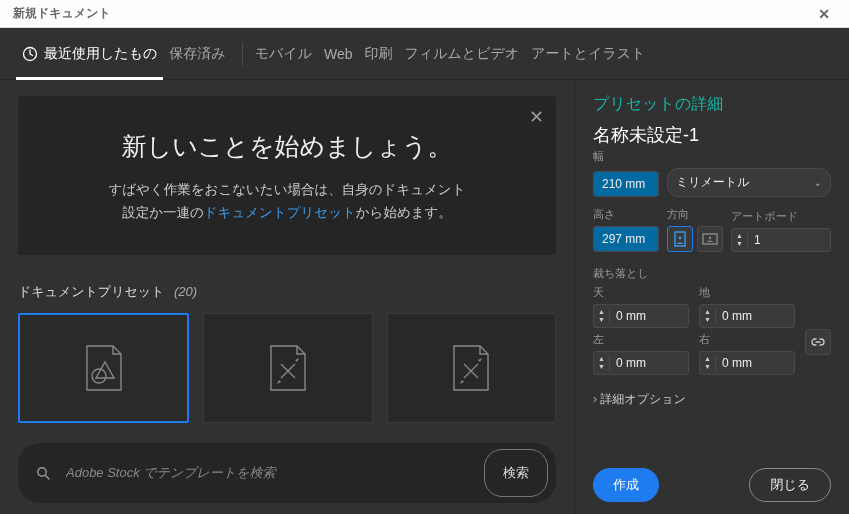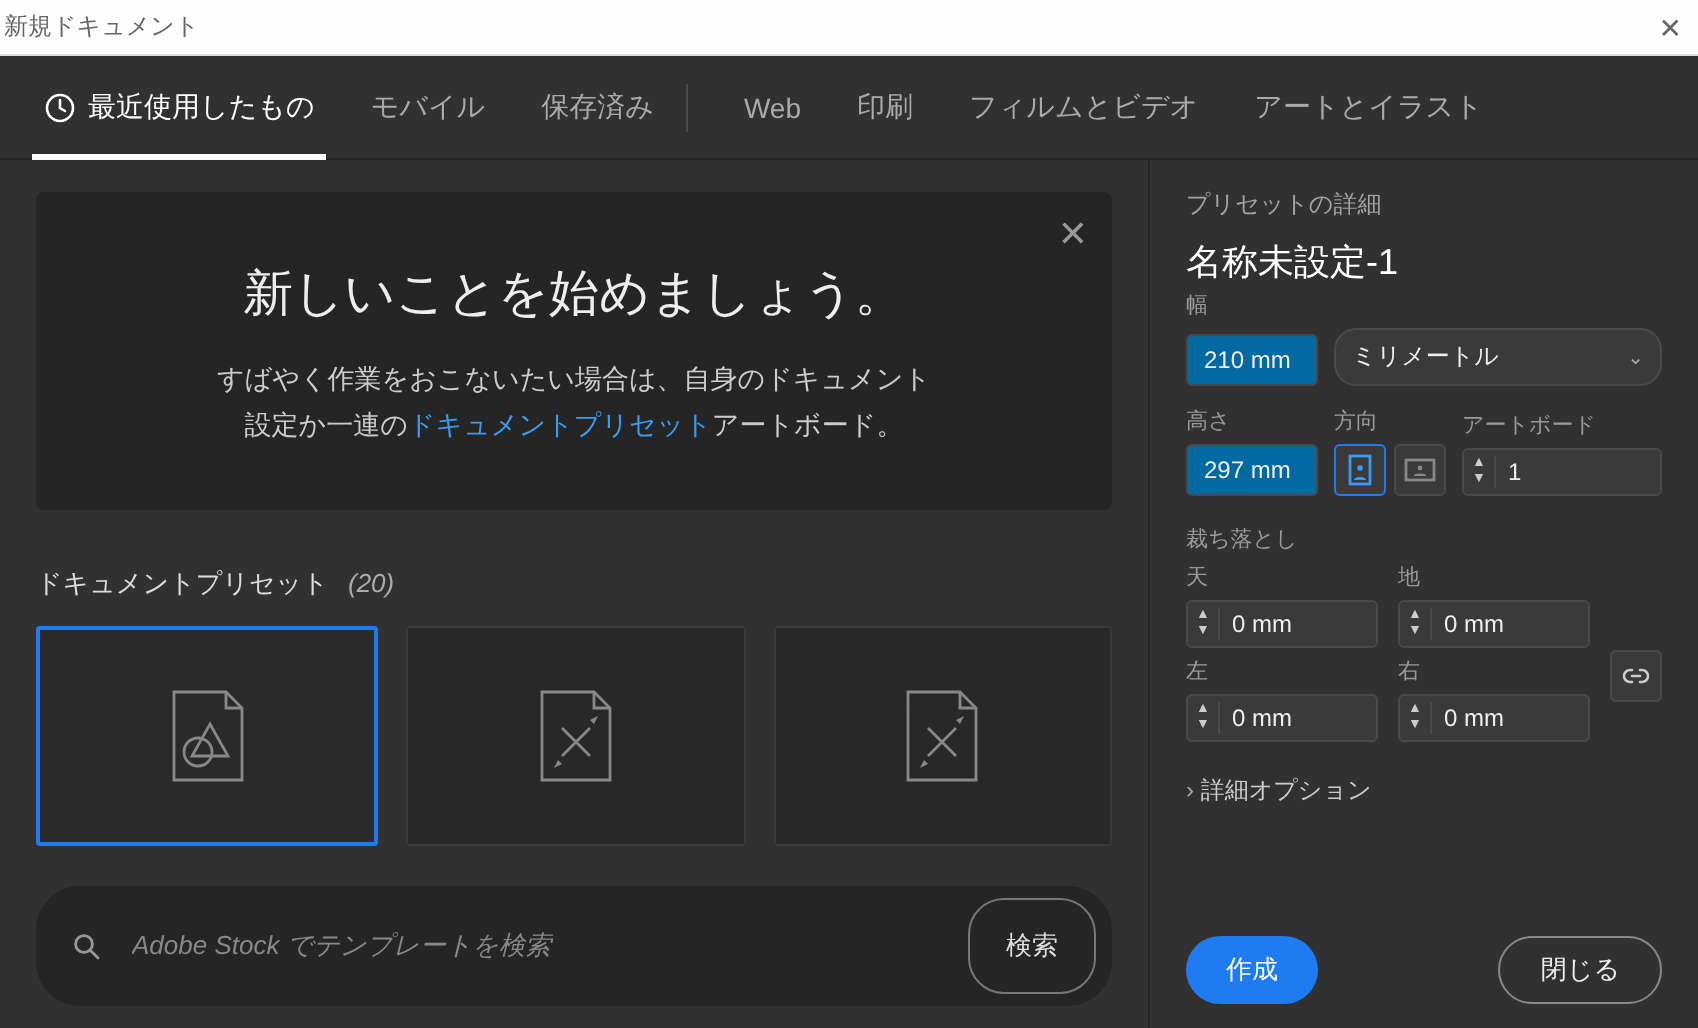--- a/index.html
+++ b/index.html
@@ -10,45 +10,45 @@
     width: 849px;
     height: 514px;
     overflow: hidden;
     font-size: 13px;
     color: #ccc;
   }
   .titlebar {
     height: 28px;
     display: flex;
     align-items: center;
-    padding: 0 2px;
+    padding: 0 13px;
     background: #fdfdfd;
     color: #666;
     font-size: 12px;
     border-bottom: 1px solid #ddd;
+    font-weight: bold;
   }
   .titlebar .spacer { flex: 1; }
   .titlebar .close-x {
     padding: 0 6px;
     color: #666;
     font-size: 14px;
     cursor: pointer;
   }
   .app {
     background: #313131;
     height: 486px;
     display: flex;
     flex-direction: column;
   }
   .tabs {
     display: flex;
     align-items: center;
     height: 52px;
     padding: 0 16px;
-    gap: 16px;
     border-bottom: 1px solid #262626;
   }
   .tab {
     display: flex;
     align-items: center;
     gap: 6px;
     padding: 14px 6px;
     color: #aaa;
     cursor: pointer;
     font-size: 14px;
@@ -167,21 +167,21 @@
   }
   .right {
     width: 275px;
     border-left: 1px solid #262626;
     padding: 14px 18px 12px 18px;
     display: flex;
     flex-direction: column;
     font-size: 12px;
     color: #bbb;
   }
-  .right .detail-title { font-size: 12px; color: #a3a3a3; margin-bottom: 8px; }
+  .right .detail-title { font-size: 16px; color: #14b8a6; margin-bottom: 8px; }
   .preset-name {
     color: #fff;
     font-size: 18px;
     margin-bottom: 2px;
   }
   .field-label { color: #999; font-size: 11px; margin-bottom: 4px; }
   .row { display: flex; gap: 8px; align-items: flex-end; margin-bottom: 10px; }
   .num-input {
     background: #0369a1;
     border: 1px solid #4a4a4a;
@@ -291,47 +291,47 @@
 
   <div class="tabs">
     <div class="tab active">
       <svg width="16" height="16" viewBox="0 0 16 16">
           <circle cx="8" cy="8" r="6.5" fill="none" stroke="#fff" stroke-width="1.3"></circle>
           <path d="M8 4v4l2.5 1.5" fill="none" stroke="#fff" stroke-width="1.3" stroke-linecap="round"></path>
         </svg>
       <span>最近使用したもの</span>
     </div>
     <div class="tab">
-        <span>モバイル</span>
-      </div>
-    <div class="tab">
       <span>保存済み</span>
       <span class="divider"></span>
     </div>
+    <div class="tab">
+        <span>モバイル</span>
+      </div>
     <div class="tab">
         <span>Web</span>
       </div>
     <div class="tab">
         <span>印刷</span>
       </div>
     <div class="tab">
         <span>フィルムとビデオ</span>
       </div>
     <div class="tab">
         <span>アートとイラスト</span>
       </div>
   </div>
 
   <div class="content">
     <div class="left">
       <div class="hero">
         <span class="hero-close">✕</span>
         <h1>新しいことを始めましょう。</h1>
         <p>
-          <span>すばやく作業をおこないたい場合は、自身のドキュメント設定か一連の</span><span class="link">ドキュメントプリセット</span><span>アートボード。</span>
+          <span>すばやく作業をおこないたい場合は、自身のドキュメント設定か一連の</span><span class="link">ドキュメントプリセット</span><span>から始めます。</span>
         </p>
       </div>
 
       <div class="section-title">
         <span>ドキュメントプリセット</span>
         <span class="count">(20)</span>
       </div>
 
       <div class="cards">
         <div class="card selected">

